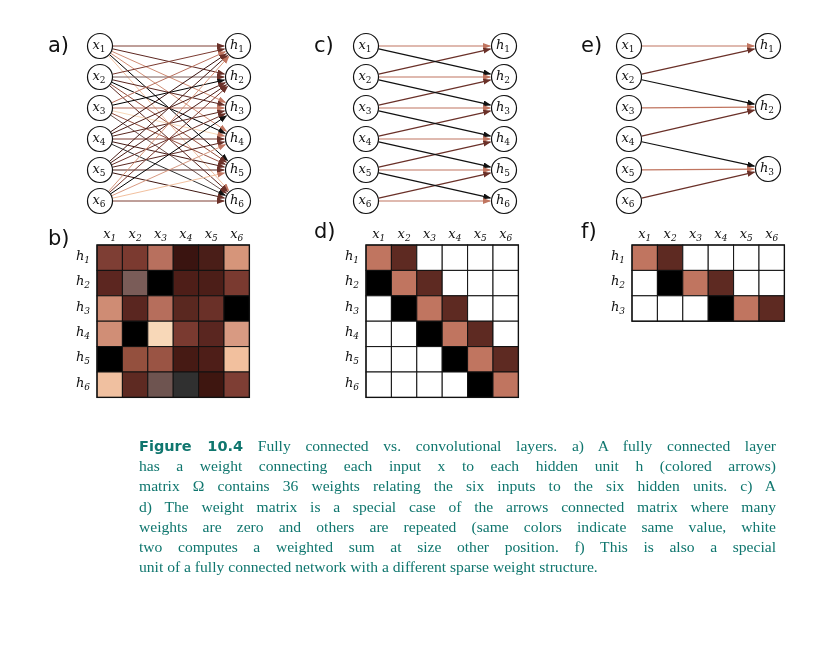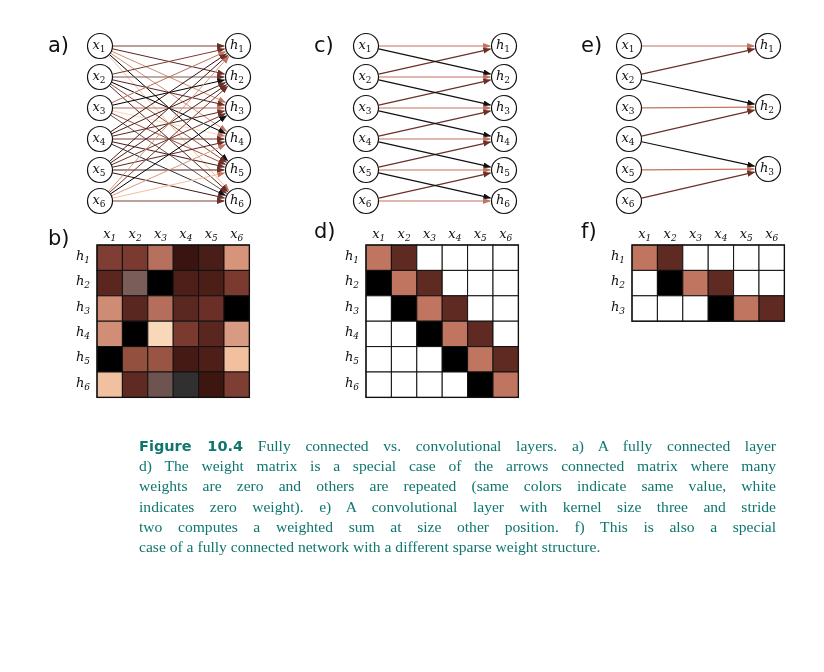--- a/index.html
+++ b/index.html
@@ -369,18 +369,19 @@
       <rect x="682.8" y="295.8" width="25.4" height="25.4" fill="#ffffff" stroke="#111" stroke-width="1"></rect>
       <rect x="708.2" y="295.8" width="25.4" height="25.4" fill="#000000" stroke="#111" stroke-width="1"></rect>
       <rect x="733.6" y="295.8" width="25.4" height="25.4" fill="#c07560" stroke="#111" stroke-width="1"></rect>
       <rect x="759" y="295.8" width="25.4" height="25.4" fill="#5e2a22" stroke="#111" stroke-width="1"></rect>
       <rect x="632" y="245" width="152.39999999999998" height="76.19999999999999" fill="none" stroke="#111" stroke-width="1.3"></rect>
     </g>
 </svg>
 
 <div class="caption">
   <span class="line"><span class="fig-num">Figure 10.4</span><span> Fully connected vs. convolutional layers. a) A fully connected layer</span></span>
+  <span class="line">has a weight connecting each input x to each hidden unit h (colored arrows)</span>
+  <span class="line">matrix Ω contains 36 weights relating the six inputs to the six hidden units. c) A</span>
   <span class="line">d) The weight matrix is a special case of the arrows connected matrix where many</span>
   <span class="line">weights are zero and others are repeated (same colors indicate same value, white</span>
-  <span class="line">indicates zero weight). e) A convolutional layer with kernel size three and stride</span>
   <span class="line">two computes a weighted sum at size other position. f) This is also a special</span>
-  <span class="line last">case of a fully connected network with a different sparse weight structure.</span>
+  <span class="line last">unit of a fully connected network with a different sparse weight structure.</span>
 </div>
 
 </body></html>

